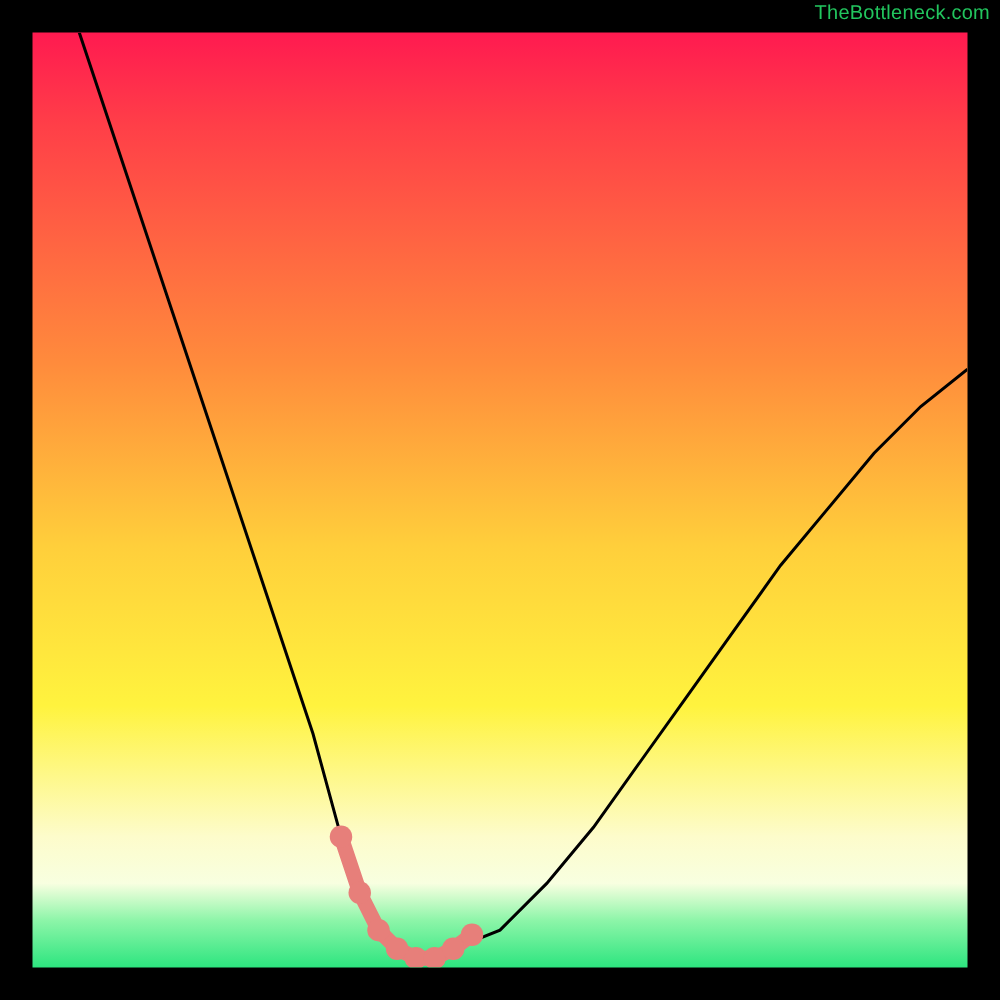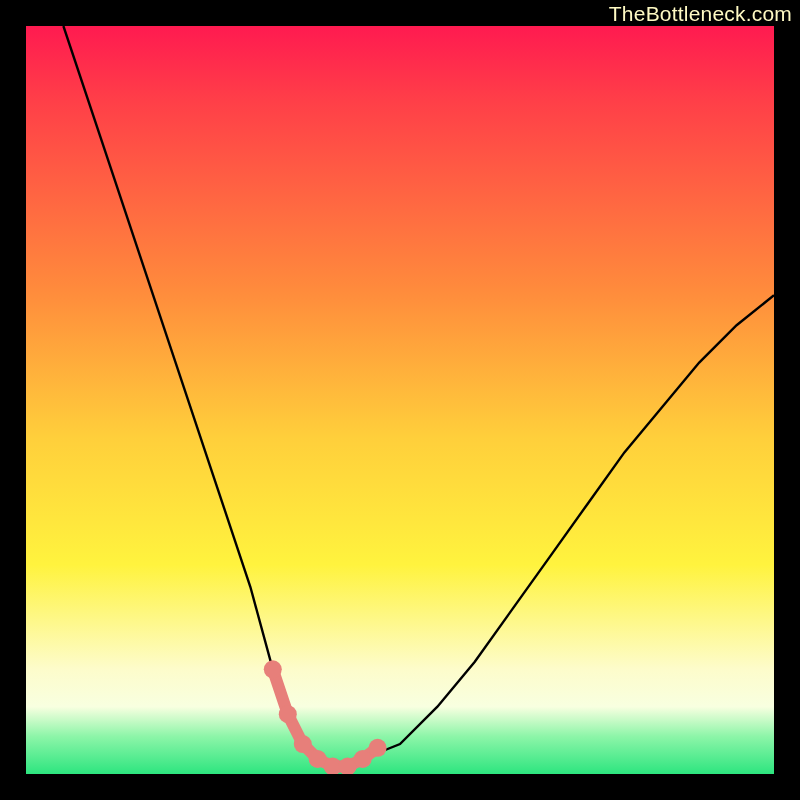--- a/index.html
+++ b/index.html
@@ -43,22 +43,22 @@
   .plot svg {
     position: absolute;
     left: 0; top: 0;
     width: 748px;
     height: 748px;
   }
   .watermark {
     position: absolute;
     top: 2px;
     right: 8px;
-    color: #fef9c3;
-    font-size: 21px;
+    color: #22c55e;
+    font-size: 16px;
     font-weight: 500;
     letter-spacing: 0.2px;
     user-select: none;
   }
 </style>
 </head>
 <body>
 
 <div class="frame">
   <div class="plot">

